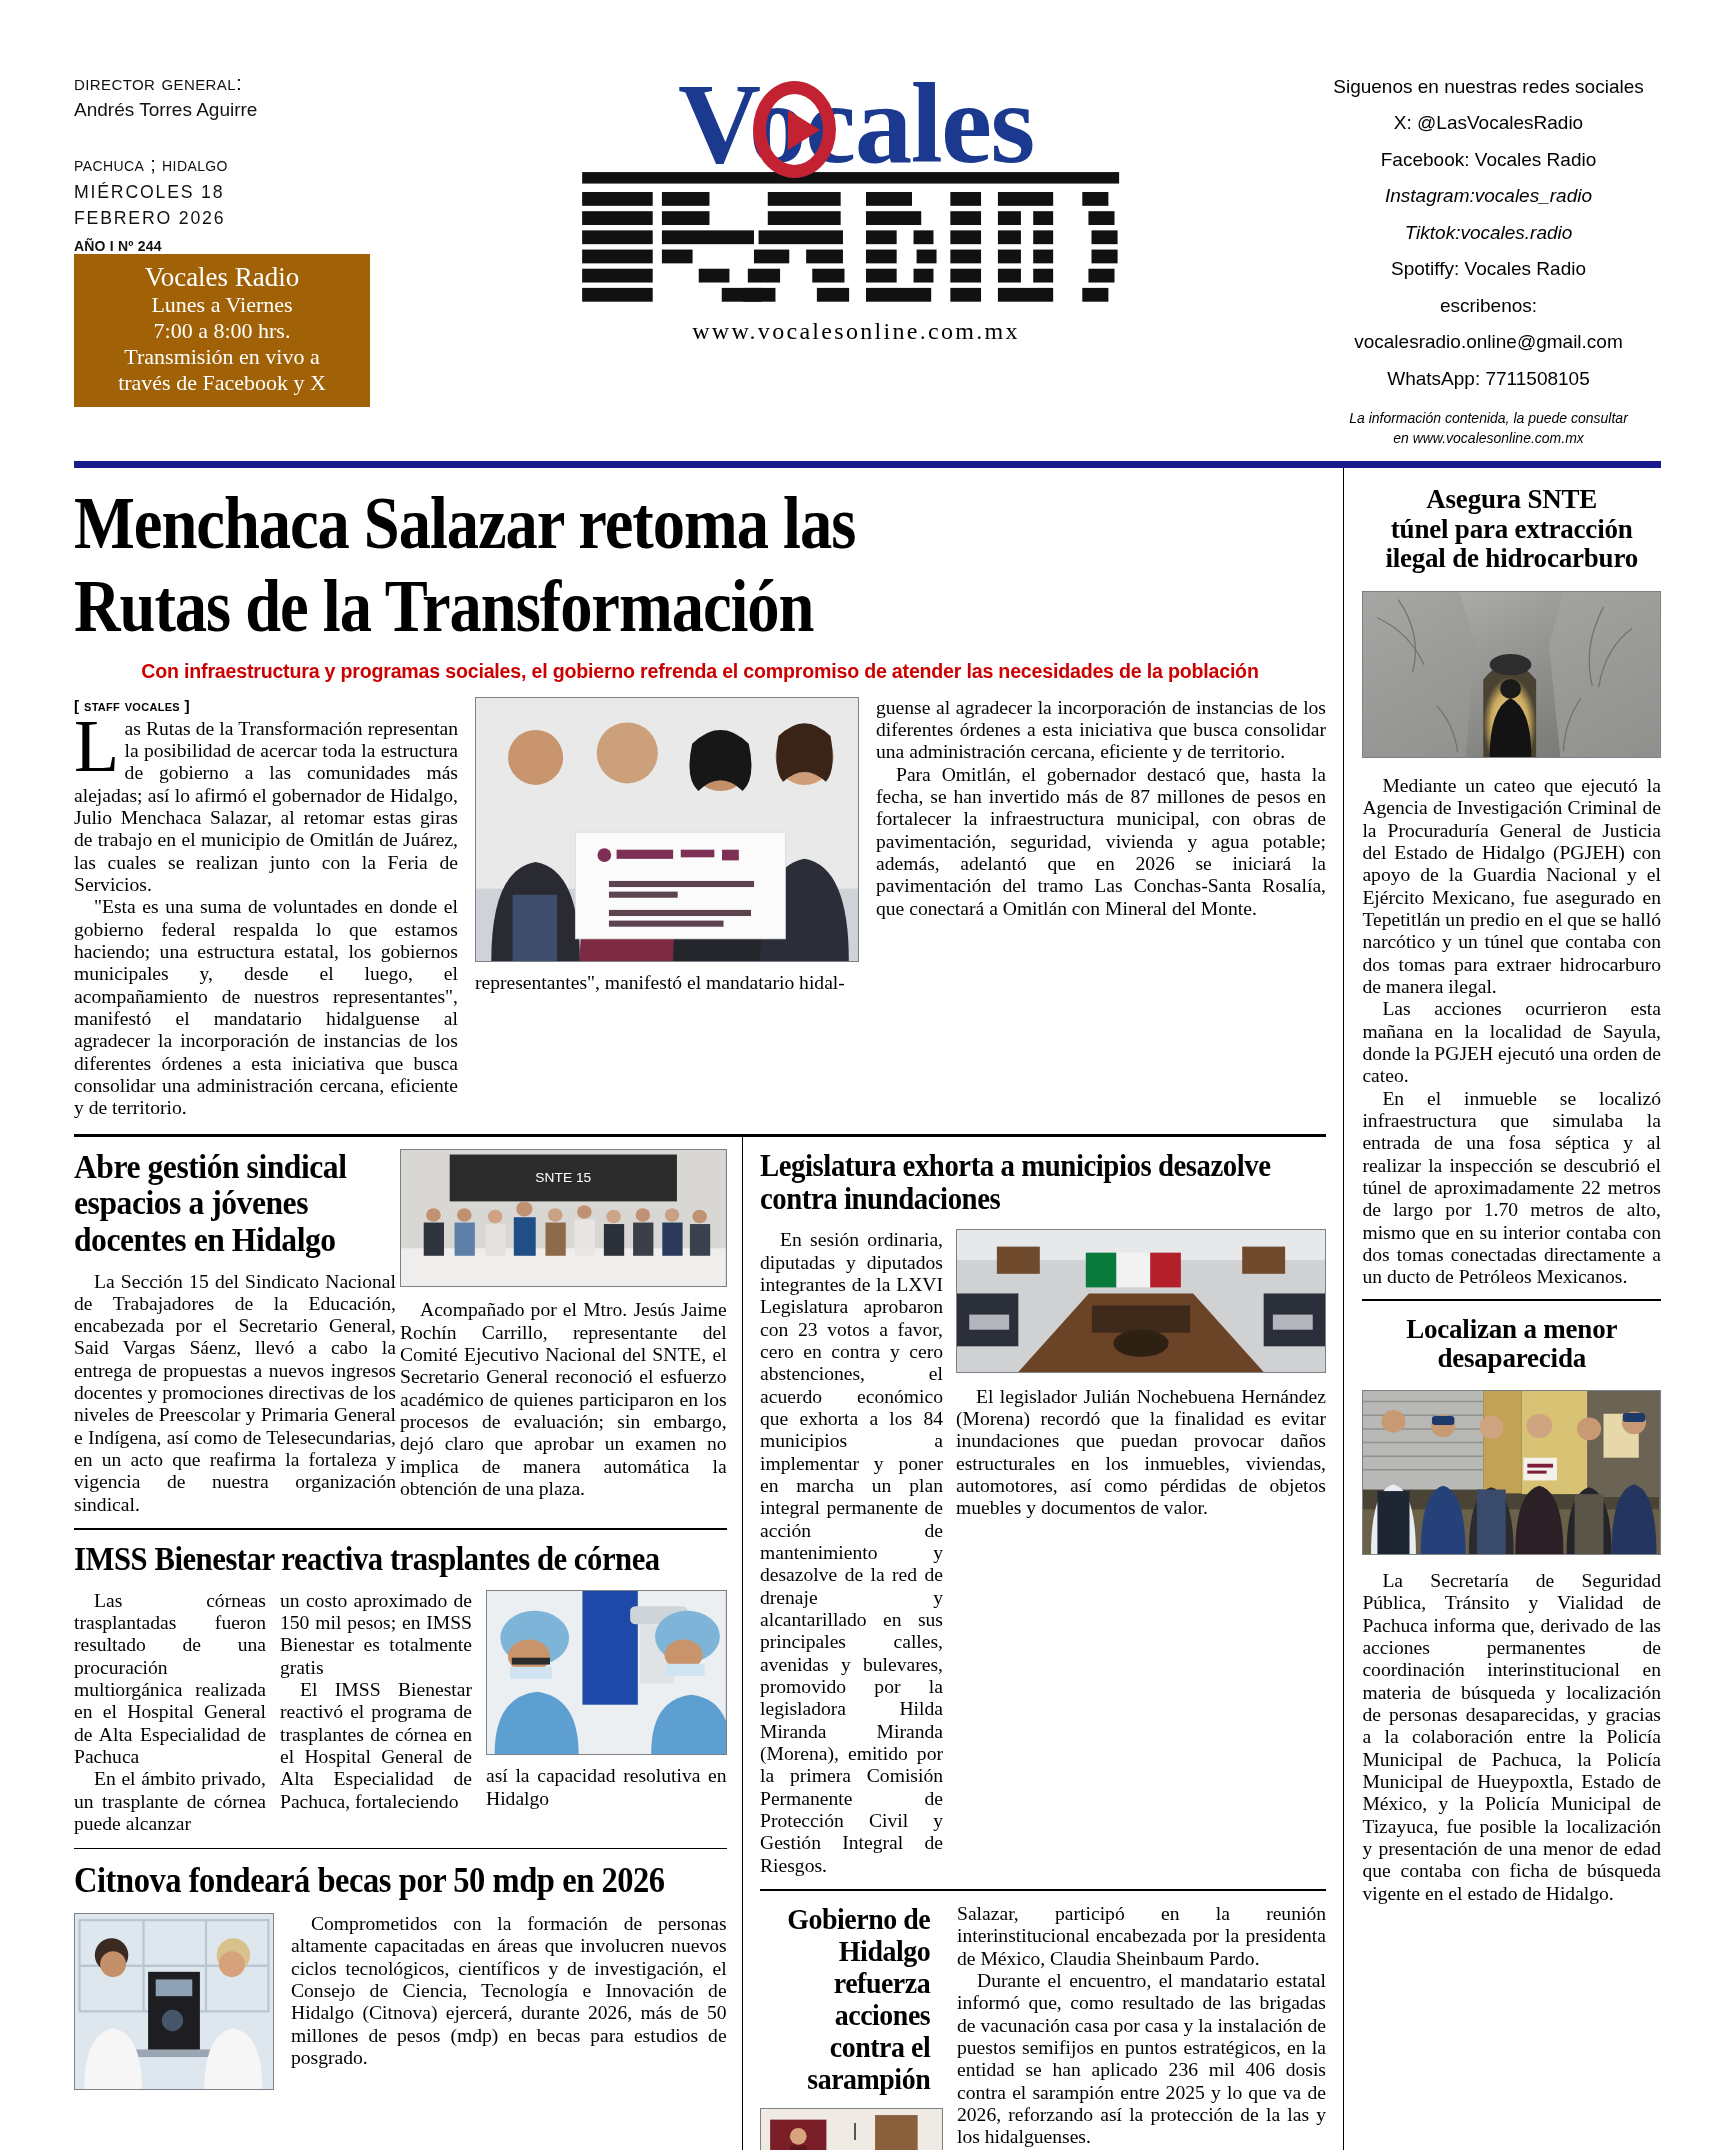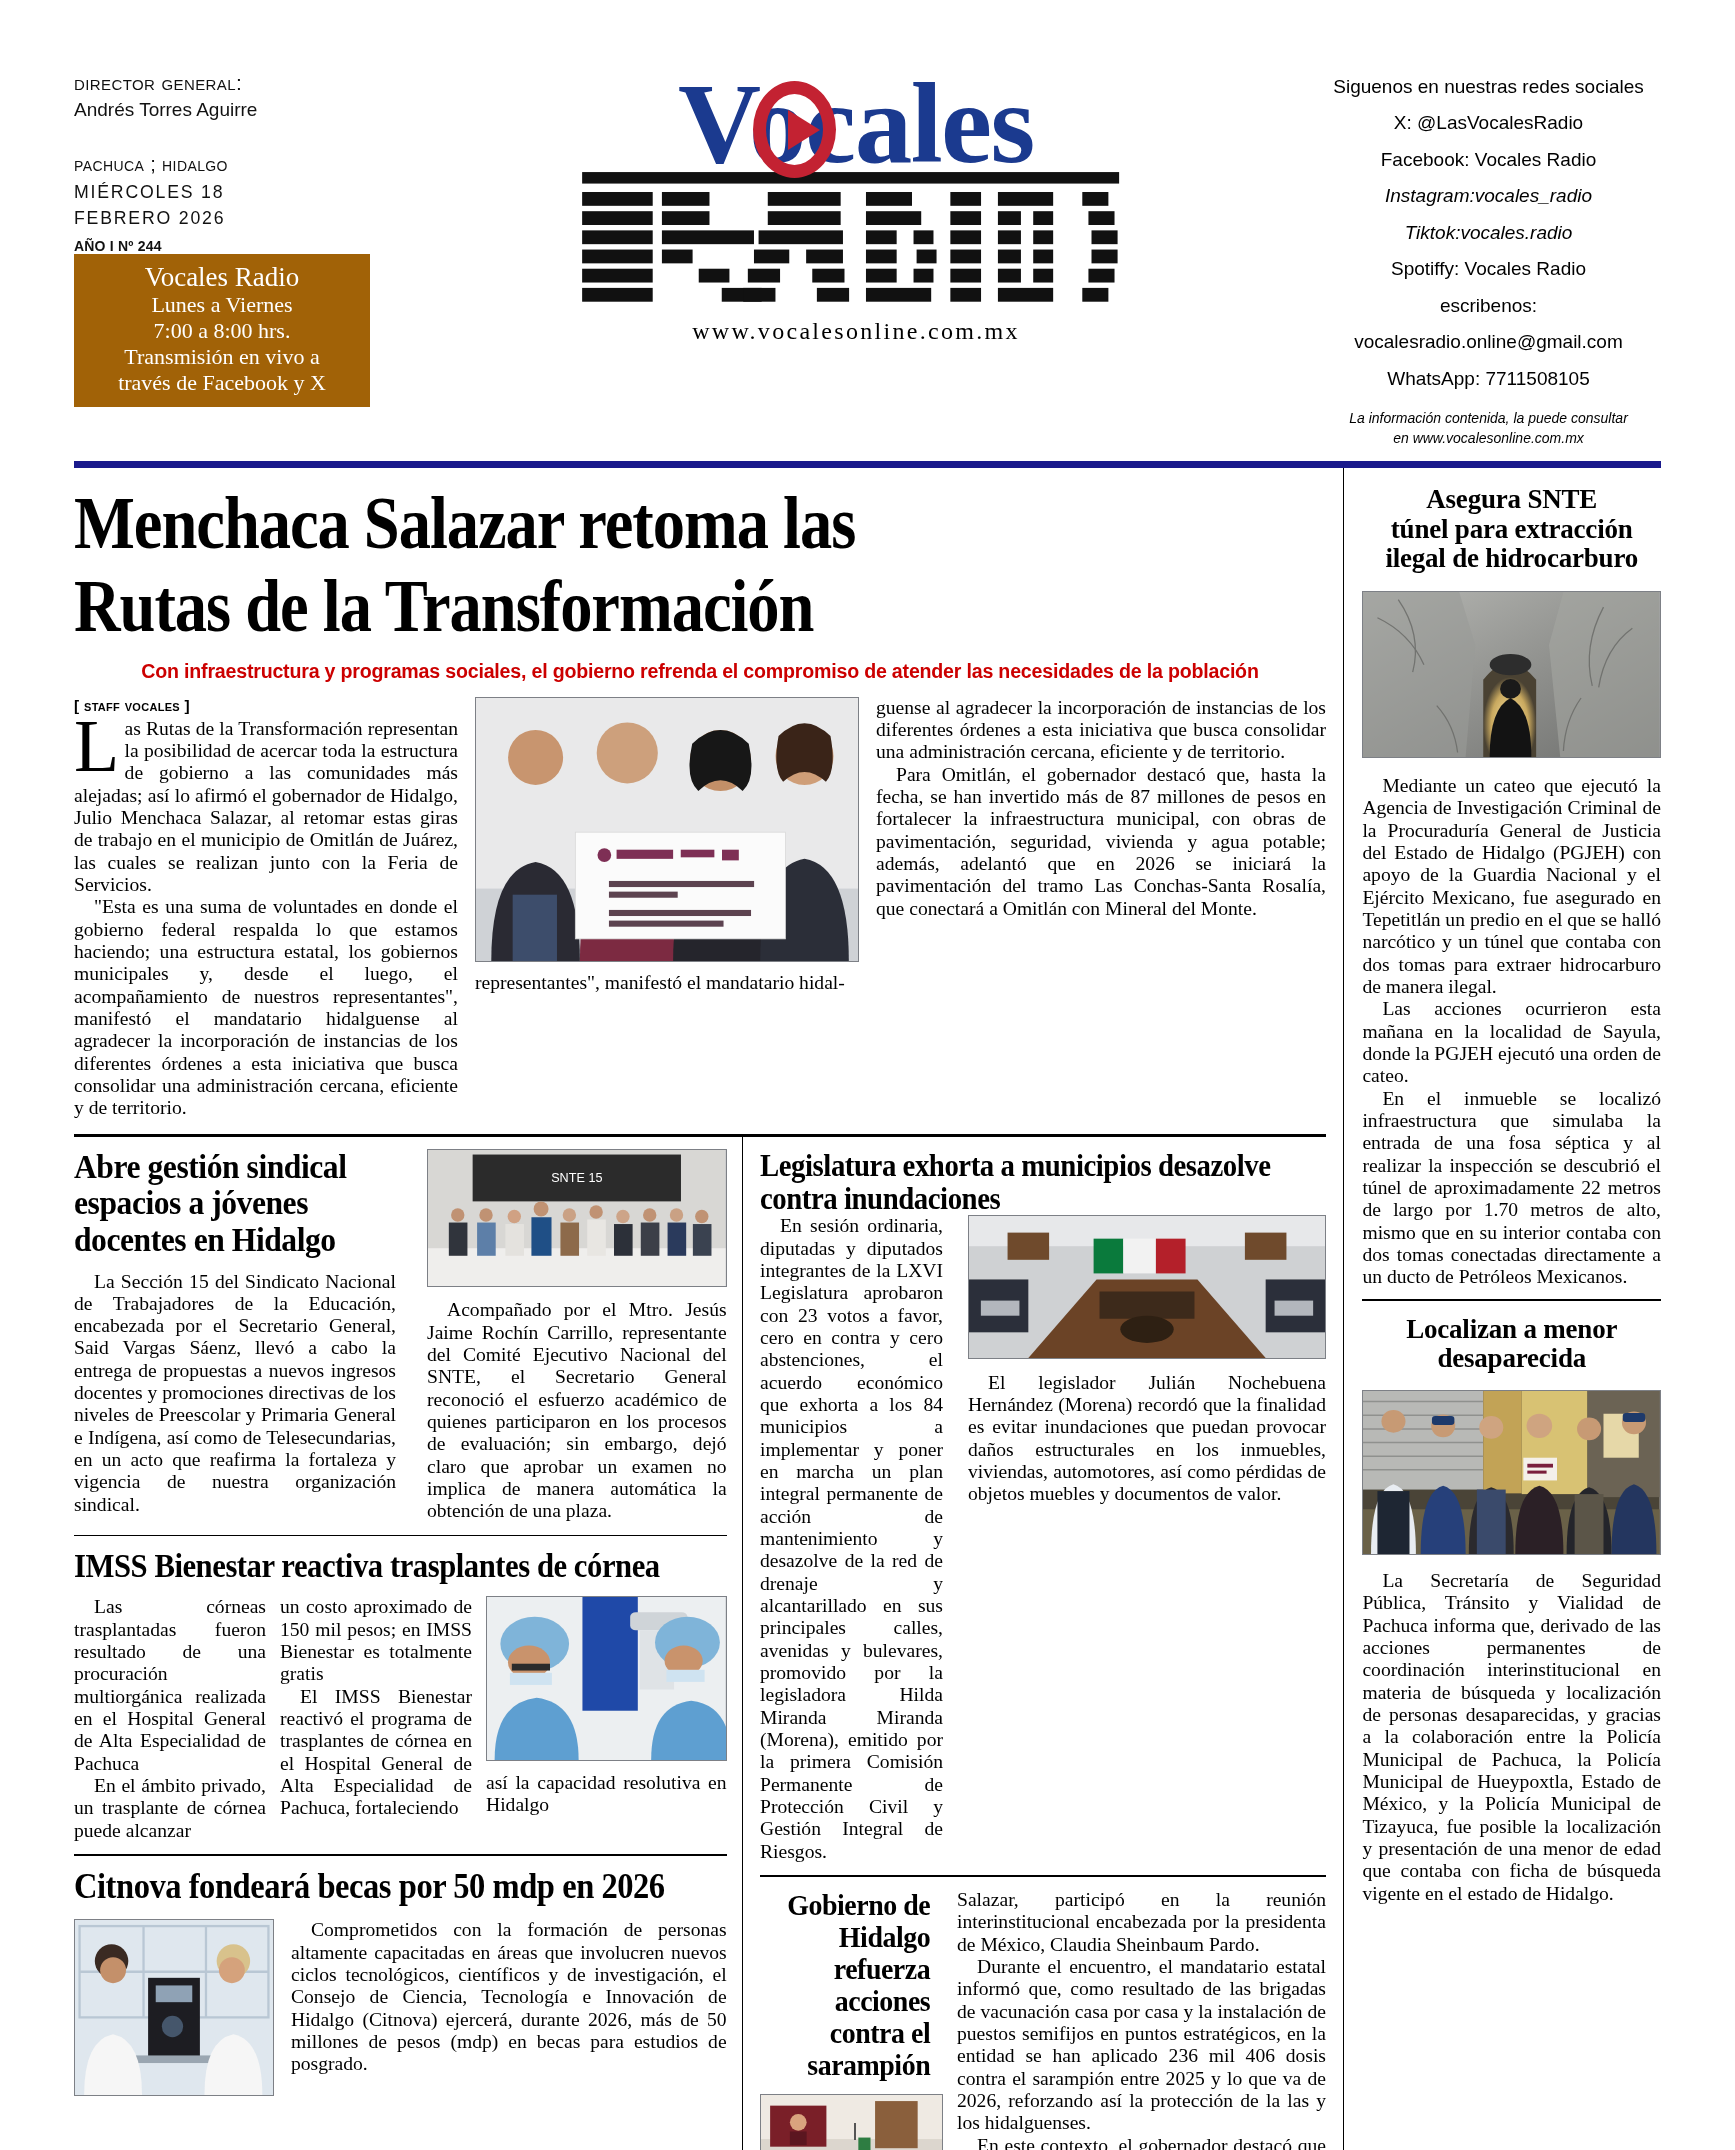--- a/index.html
+++ b/index.html
@@ -348,21 +348,21 @@
           </div>
         </div>
       </div>
 
       <div class="hsep-thick" style="margin-top:14px"></div>
 
       <div class="lower">
 
         <div class="lowcol-a">
 
-          <div style="display:flex; gap:31px; margin-top:12.3px">
+          <div style="display:flex; gap:4px; margin-top:12.3px">
             <div style="width:322px;flex:0 0 322px">
               <div class="sec-head big1">Abre gestión sindical espacios a jóvenes docentes en Hidalgo</div>
               <p class="tx" style="margin-top:12.3px">La Sección 15 del Sindicato Nacional de Trabajadores de la Educación, encabezada por el Secretario General, Said Vargas Sáenz, llevó a cabo la entrega de propuestas a nuevos ingresos docentes y promociones directivas de los niveles de Preescolar y Primaria General e Indígena, así como de Telesecundarias, en un acto que reafirma la fortaleza y vigencia de nuestra organización sindical.</p>
             </div>
             <div style="flex:1 1 auto">
               <div class="photo" style="height:138px">
                 <svg viewBox="0 0 400 180" preserveAspectRatio="none">
                   <rect width="400" height="180" fill="#d8d7d4"></rect>
                   <rect y="130" width="400" height="50" fill="#efeeec"></rect>
                   <rect x="60" y="6" width="280" height="62" fill="#2b2b2b"></rect>
@@ -463,21 +463,21 @@
                 <p class="tx">Comprometidos con la formación de personas altamente capacitadas en áreas que involucren nuevos ciclos tecnológicos, científicos y de investigación, el Consejo de Ciencia, Tecnología e Innovación de Hidalgo (Citnova) ejercerá, durante 2026, más de 50 millones de pesos (mdp) en becas para estudios de posgrado.</p>
               </div>
             </div>
           </div>
         </div>
 
         <div class="lowcol-b">
 
           <div style="margin-top:12.3px">
             <div class="sec-head" style="font-size:31px">Legislatura exhorta a municipios desazolve contra inundaciones</div>
-            <div style="display:flex; gap:25px; ">
+            <div style="display:flex; gap:13px; margin-top:14px">
               <div style="width:183px;flex:0 0 183px">
                 <p class="tx">En sesión ordinaria, diputadas y diputados integrantes de la LXVI Legislatura aprobaron con 23 votos a favor, cero en contra y cero abstenciones, el acuerdo económico que exhorta a los 84 municipios a implementar y poner en marcha un plan integral permanente de acción de mantenimiento y desazolve de la red de drenaje y alcantarillado en sus principales calles, avenidas y bulevares, promovido por la legisladora Hilda Miranda Miranda (Morena), emitido por la primera Comisión Permanente de Protección Civil y Gestión Integral de Riesgos.</p>
               </div>
               <div style="flex:1 1 auto">
                 <div class="photo" style="height:144px">
                   <svg viewBox="0 0 240 188" preserveAspectRatio="none">
                     <rect width="240" height="188" fill="#cfd1d3"></rect>
                     <rect y="0" width="240" height="40" fill="#e7e8ea"></rect>
                     <rect x="84" y="30" width="20" height="46" fill="#0a7a3c"></rect>
                     <rect x="104" y="30" width="22" height="46" fill="#f2f2f2"></rect>

